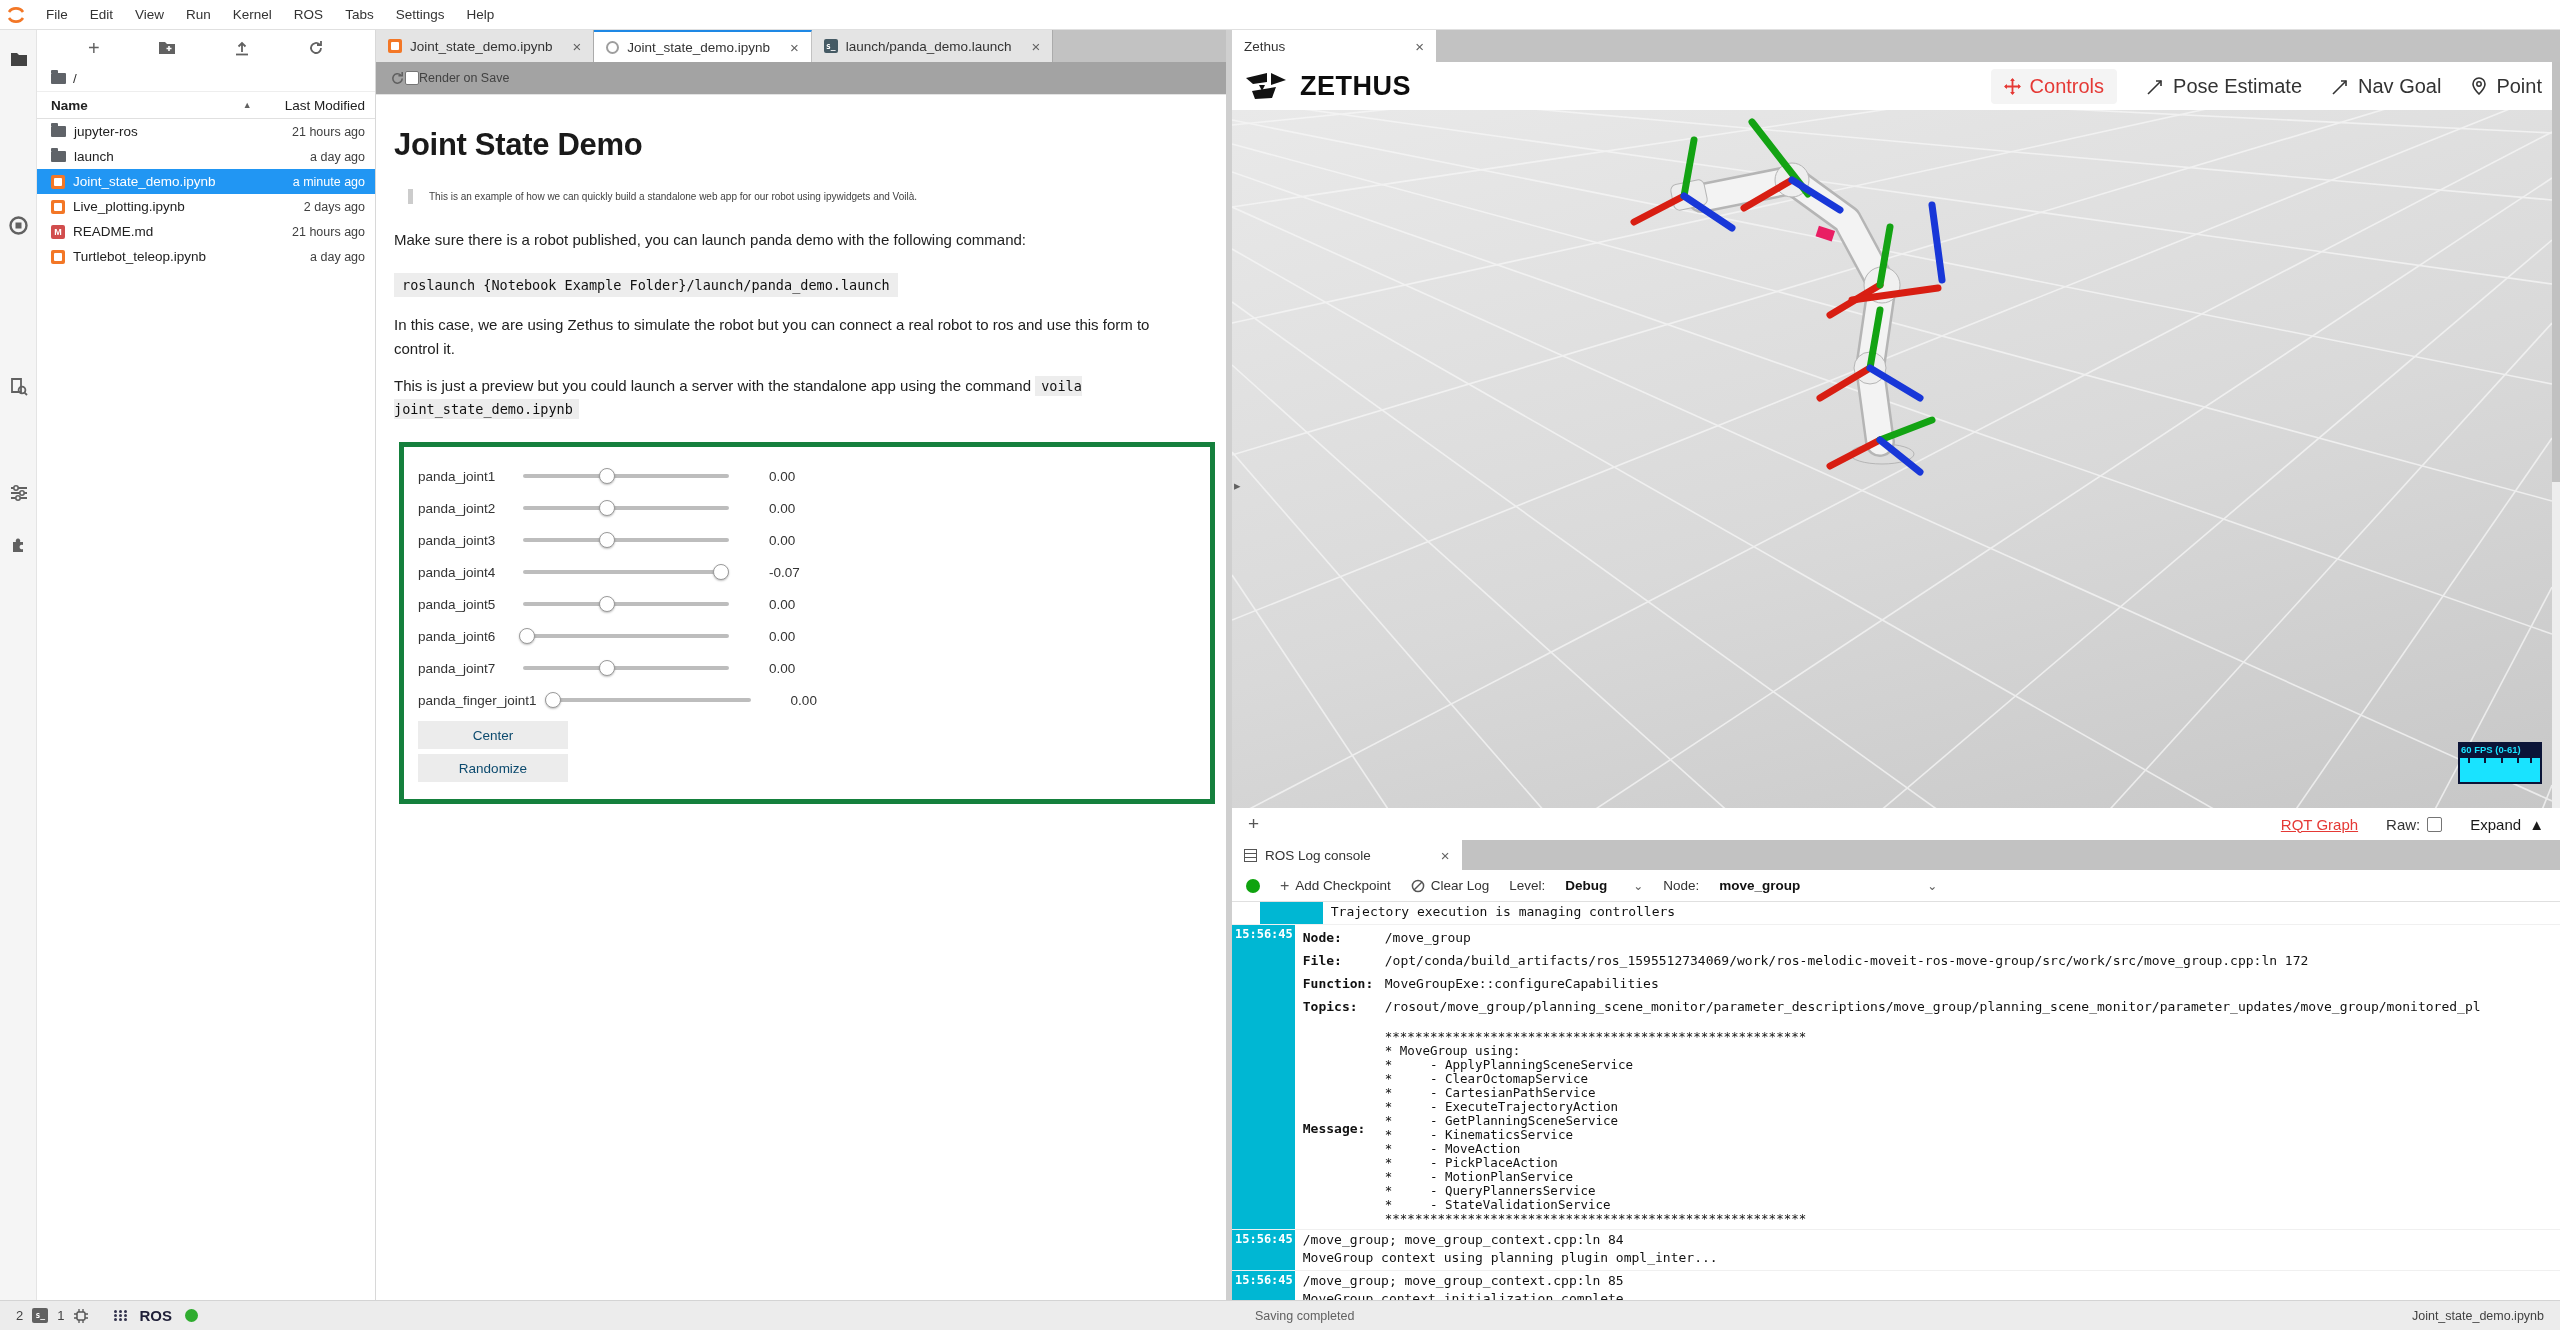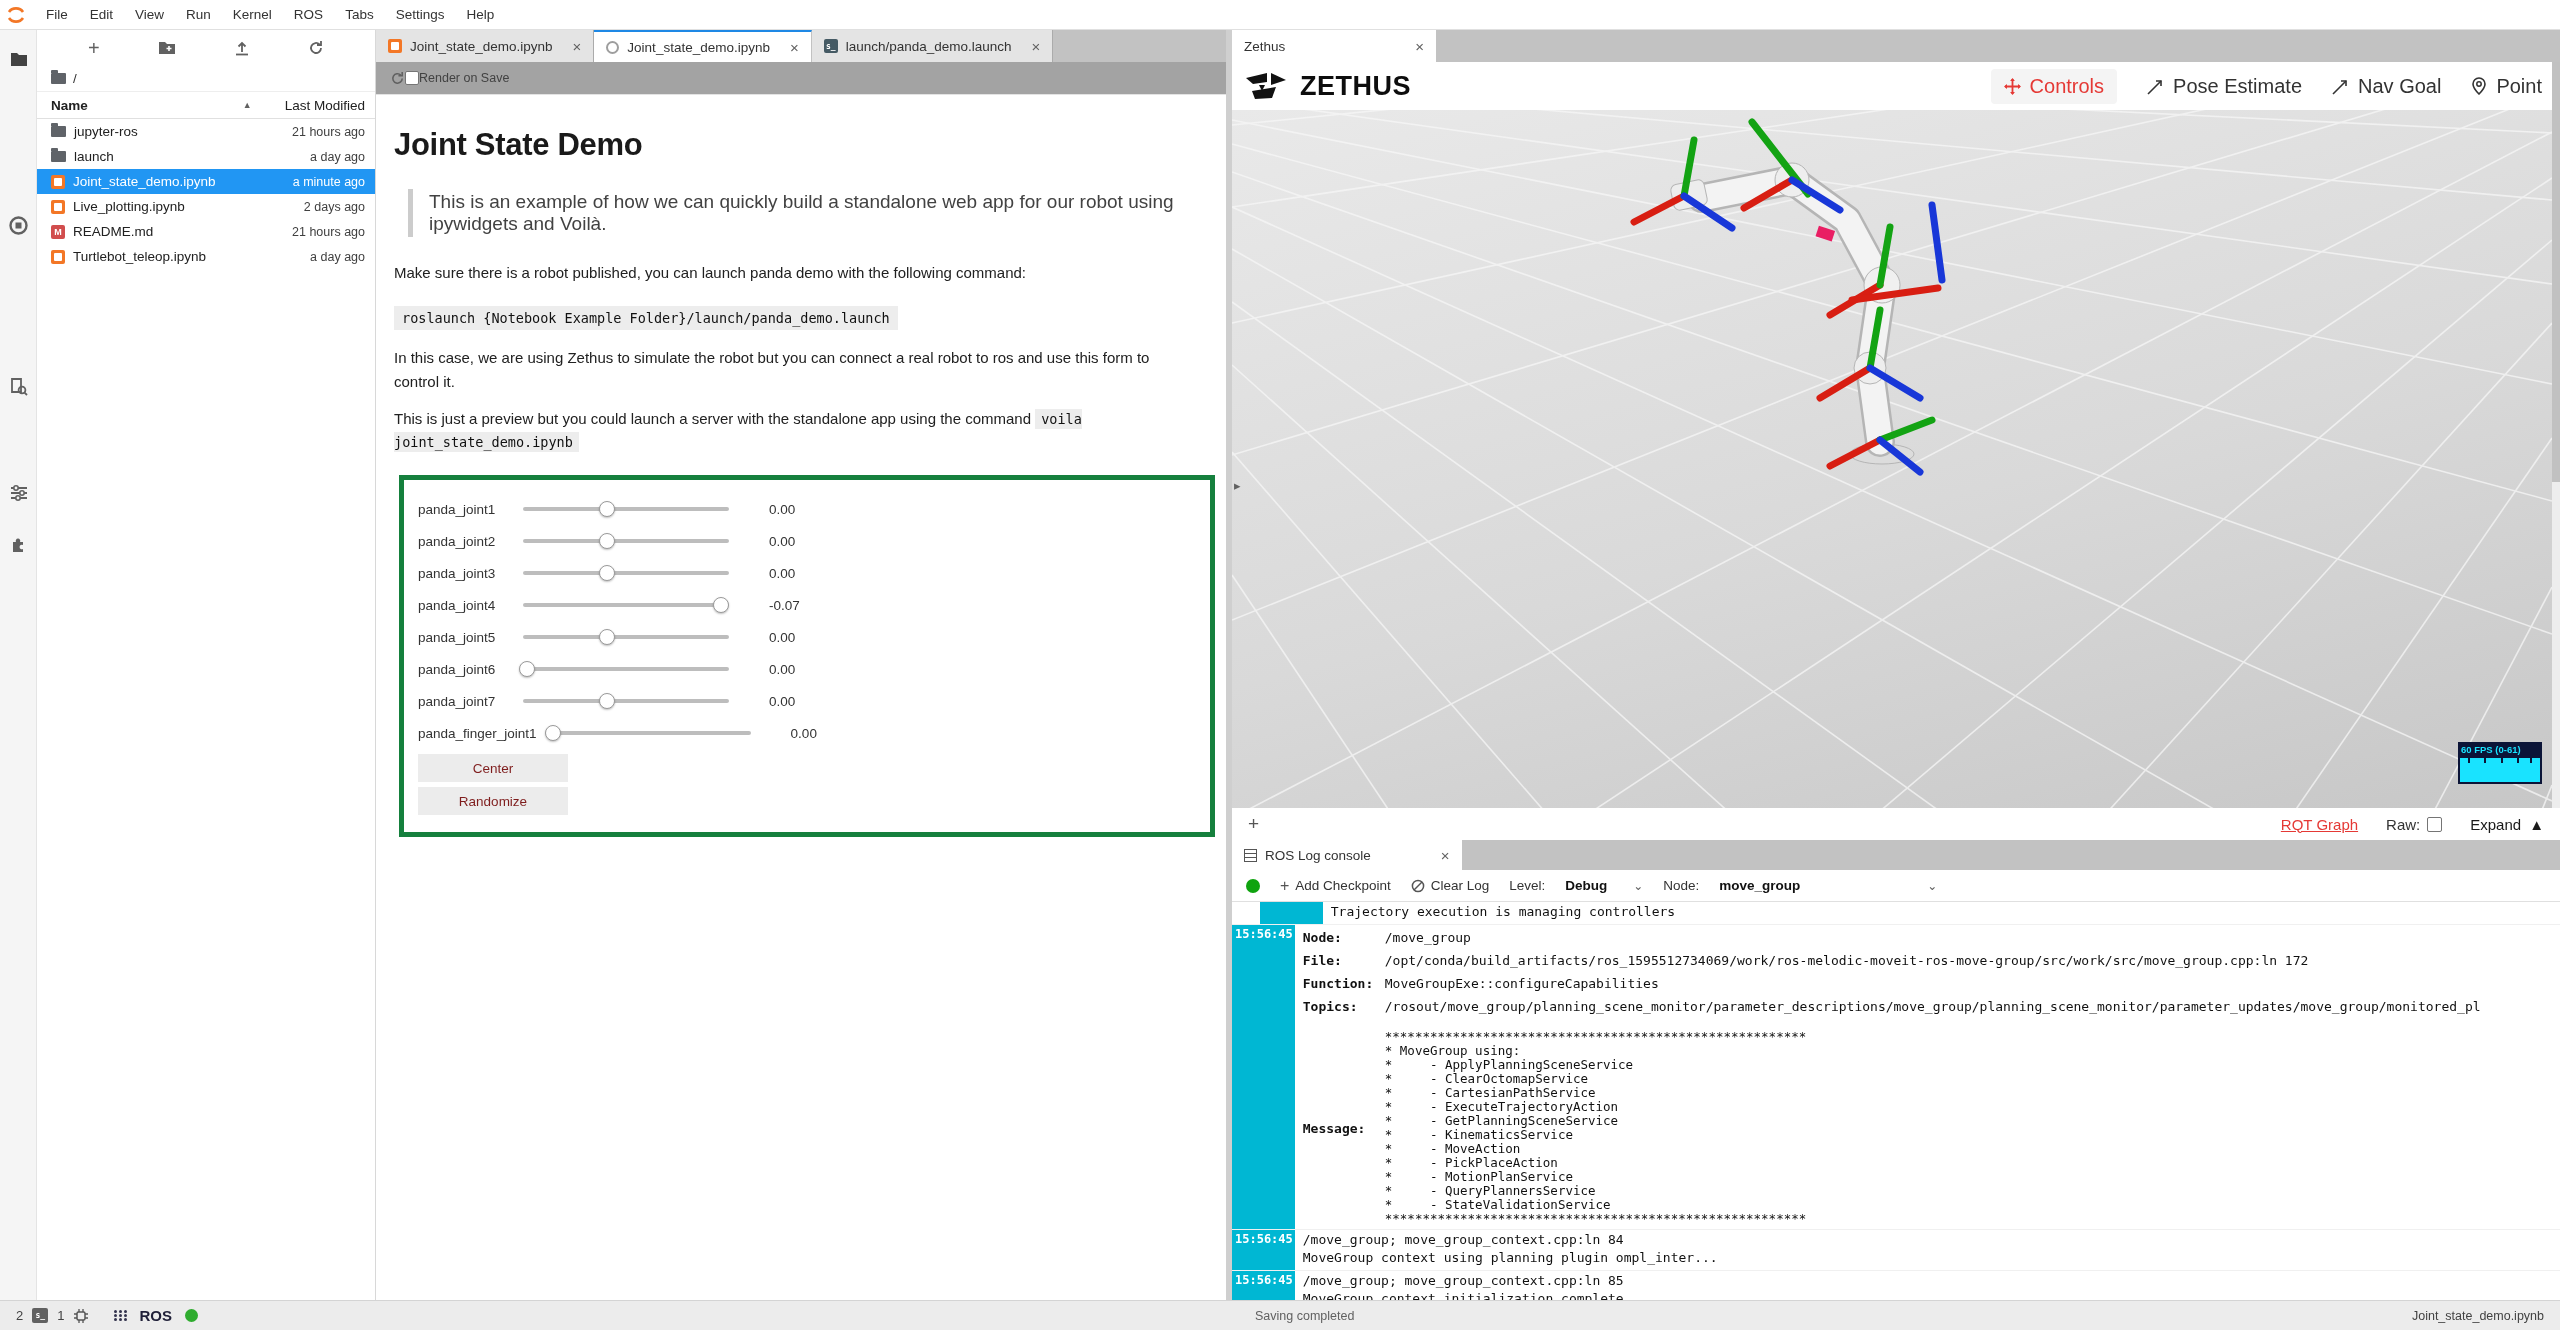--- a/index.html
+++ b/index.html
@@ -43,32 +43,32 @@
   .icon-logtab { width:13px; height:13px; border:1.5px solid #555; background:
      linear-gradient(to bottom, transparent 3px, #555 3px, #555 4.5px, transparent 4.5px, transparent 7px, #555 7px, #555 8.5px, transparent 8.5px); }
 
   
   #nbpanel { position:absolute; left:376px; top:30px; width:850px; bottom:30px; background:#fff; }
   .nb-toolbar { height:33px; display:flex; align-items:center; padding-left:14px; border-bottom:1px solid #e3e3e3; background:#a3a3a3; }
   .checkbox { width:14px; height:14px; border:1px solid #757575; border-radius:2px; background:#fff; }
   .nb-toolbar span { font-size:12.5px; color:#424242; }
   .nb-content { position:absolute; top:65px; left:0; right:4px; bottom:0; overflow:hidden; padding:32px 26px 0 18px; background:#fff; }
   .nb-content h1 { font-size:31px; font-weight:700; color:#1a1a1a; letter-spacing:-.3px; }
-  blockquote { margin:26px 0 24px 14px; padding:2px 0 2px 16px; border-left:5px solid #ccc; font-size:19px; color:#424242; }
+  blockquote { margin:26px 0 24px 14px; padding:2px 0 2px 16px; border-left:5px solid #ccc; font-size:10px; color:#424242; }
   .nb-content p { font-size:15px; line-height:1.55; color:#212121; margin:14px 0; max-width:795px; }
   .codeline { display:inline-block; font-family:"DejaVu Sans Mono",monospace; font-size:13.5px; background:#ededed; padding:4px 8px; margin:8px 0 2px; color:#111; }
   code.inl { font-family:"DejaVu Sans Mono",monospace; font-size:13.5px; background:#ededed; padding:2px 6px; color:#111; }
 
   .widget-box { margin:22px 0 0 5px; width:816px; border:5px solid #15803d; padding:13px 0 12px 14px; }
   .slider-row { height:32px; display:flex; align-items:center; }
   .slider-label { font-size:13.5px; color:#333; min-width:97px; }
   .track { position:relative; width:206px; height:4px; background:#bdbdbd; border-radius:2px; margin-left:8px; flex:0 0 206px; }
   .handle { position:absolute; top:-6.5px; width:16px; height:16px; border-radius:50%; background:#fff; border:1px solid #9a9a9a; transform:translateX(-50%); box-shadow:0 1px 2px rgba(0,0,0,.25); }
   .slider-value { margin-left:40px; font-size:13.5px; color:#333; }
-  .wbtn { display:block; width:150px; height:28px; background:#ececec; border:none; font-size:13.5px; color:#7f1d1d; margin:5px 0; font-family:inherit; }
+  .wbtn { display:block; width:150px; height:28px; background:#ececec; border:none; font-size:13.5px; color:#0c4a6e; margin:5px 0; font-family:inherit; }
 
   
   #vsplit { position:absolute; left:1226px; top:30px; width:6px; bottom:30px; background:#cfcfcf; }
 
   
   #zethus { position:absolute; left:1232px; top:30px; width:1328px; height:810px; background:#fff; }
   .z-header { height:48px; display:flex; align-items:center; padding:0 18px 0 14px; background:#fff; }
   .z-brand { display:flex; align-items:center; gap:10px; }
   .z-brand b { font-size:27px; font-weight:800; letter-spacing:.5px; color:#0d0d0d; }
   .z-tools { margin-left:auto; display:flex; align-items:center; gap:30px; font-size:20px; color:#333; }

